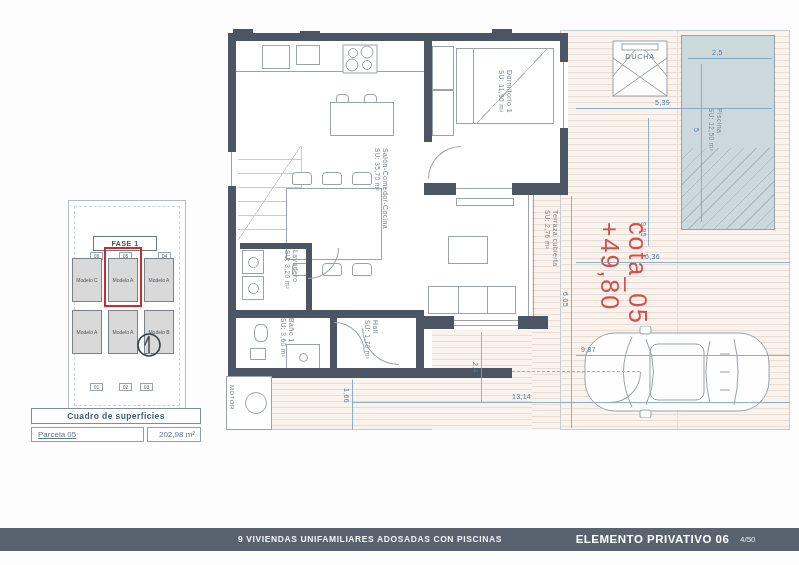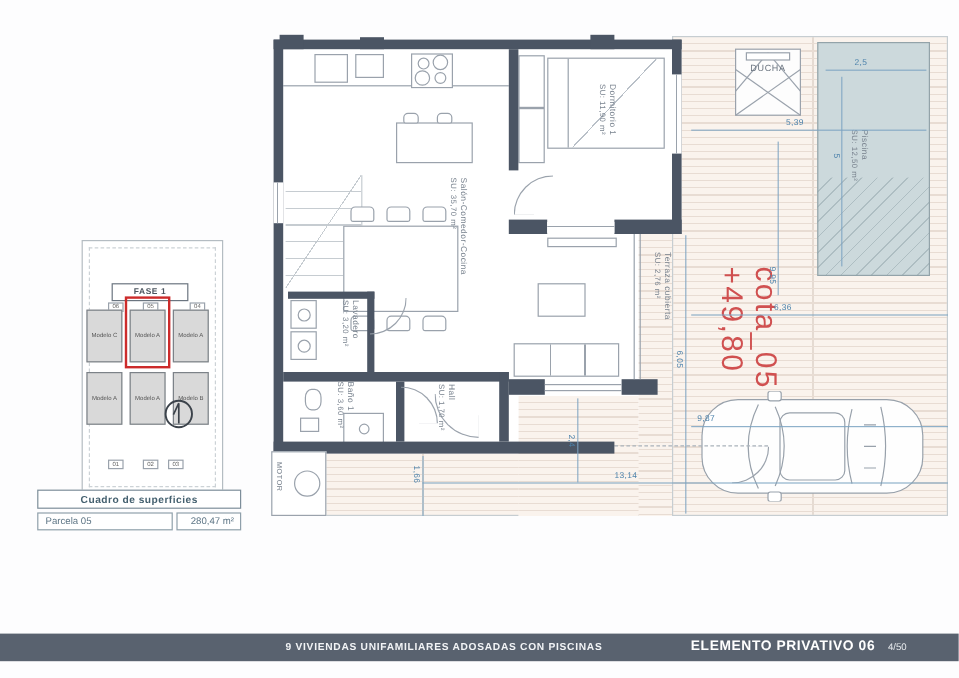--- a/index.html
+++ b/index.html
@@ -52,21 +52,21 @@
         font-size:5px;color:#666;text-align:center;line-height:7px;}
   .house{position:absolute;background:#d9d9d9;border:1px solid #7c8288;box-sizing:border-box;
         font-size:5px;color:#555;text-align:center;display:flex;align-items:center;justify-content:center;}
   .redbox{position:absolute;border:2.5px solid #cc2b2b;box-sizing:border-box;}
   
   .stable{position:absolute;font-size:8px;color:#5d7585;}
   .stable .hdr{border:1.2px solid #7d8e9a;background:#fff;text-align:center;font-weight:bold;
         font-size:8.5px;color:#44606f;letter-spacing:.4px;line-height:15px;height:16px;box-sizing:border-box;}
   .stable .row{display:flex;gap:3px;margin-top:3px;}
   .stable .cell{border:1px solid #8fa0ab;background:#fff;box-sizing:border-box;height:15px;line-height:14px;}
-  .stable .lab{width:113px;padding-left:6px;}
+  .stable .lab{width:113px;padding-left:6px;text-decoration:underline;}
   .stable .val{width:54px;text-align:right;padding-right:5px;}
   
   .footer{position:absolute;left:0;top:528px;width:799px;height:23px;background:#59626f;}
   .footer .proj{position:absolute;left:235px;top:0;width:270px;text-align:center;color:#f2f4f6;
         font-size:8.5px;font-weight:bold;letter-spacing:.6px;line-height:23px;}
   .footer .sheetname{position:absolute;left:565px;top:0;width:175px;text-align:center;color:#ffffff;
         font-size:11.5px;font-weight:bold;letter-spacing:.5px;line-height:23px;}
   .footer .scale{position:absolute;left:740px;top:0;width:40px;color:#e8ebee;font-size:8px;line-height:23px;}
   .motor-text{position:absolute;writing-mode:vertical-rl;font-size:6px;color:#78828e;letter-spacing:.5px;}
   .ducha-label{position:absolute;font-size:7.5px;color:#6b7580;letter-spacing:.6px;text-align:center;}
@@ -287,21 +287,21 @@
     <svg style="position:absolute;left:76px;top:137px;" width="26" height="26" viewBox="0 0 26 26">
       <circle cx="13" cy="13" r="11" fill="none" stroke="#3c434b" stroke-width="1.6"></circle>
       <path d="M13 4 L13 21 M13 4 L8.5 13.5" stroke="#3c434b" stroke-width="1.4" fill="none"></path>
     </svg>
   </div>
 
   <div class="stable" style="left:15px;top:408px;width:170px;margin-left:16px;">
     <div class="hdr">Cuadro de superficies</div>
     <div class="row">
       <div class="cell lab">Parcela 05</div>
-      <div class="cell val">280,47 m²</div>
+      <div class="cell val">202,98 m²</div>
     </div>
   </div>
 
   <div class="footer">
     <div class="proj">9 VIVIENDAS UNIFAMILIARES ADOSADAS CON PISCINAS</div>
     <div class="sheetname">ELEMENTO PRIVATIVO 06</div>
     <div class="scale">4/50</div>
   </div>
 
 </div>

